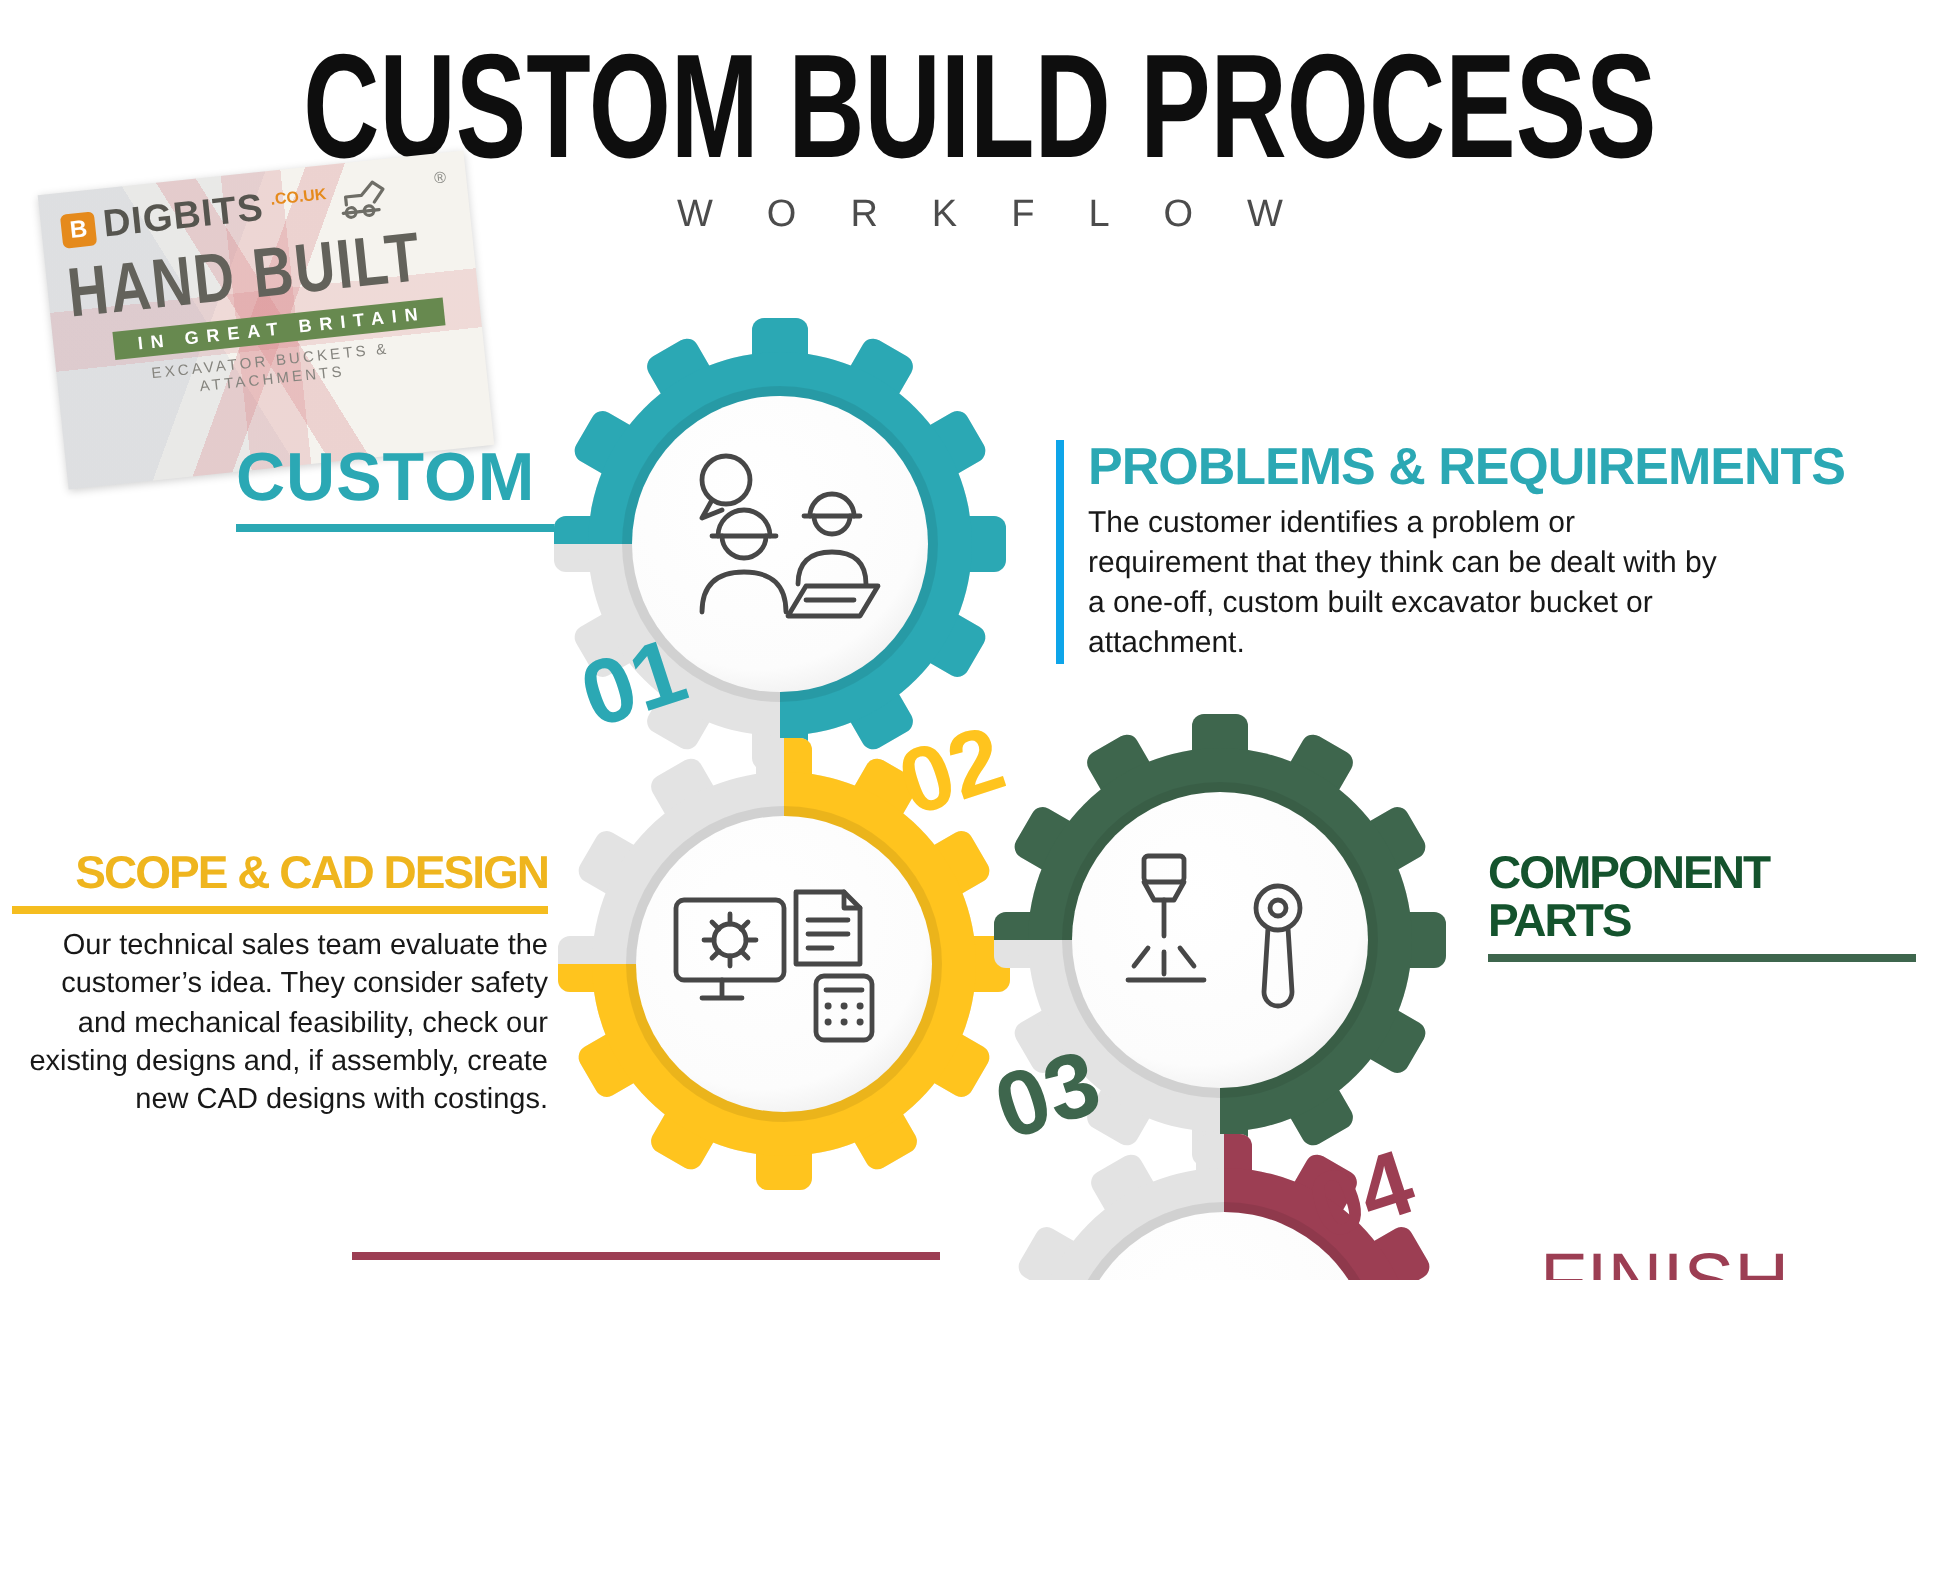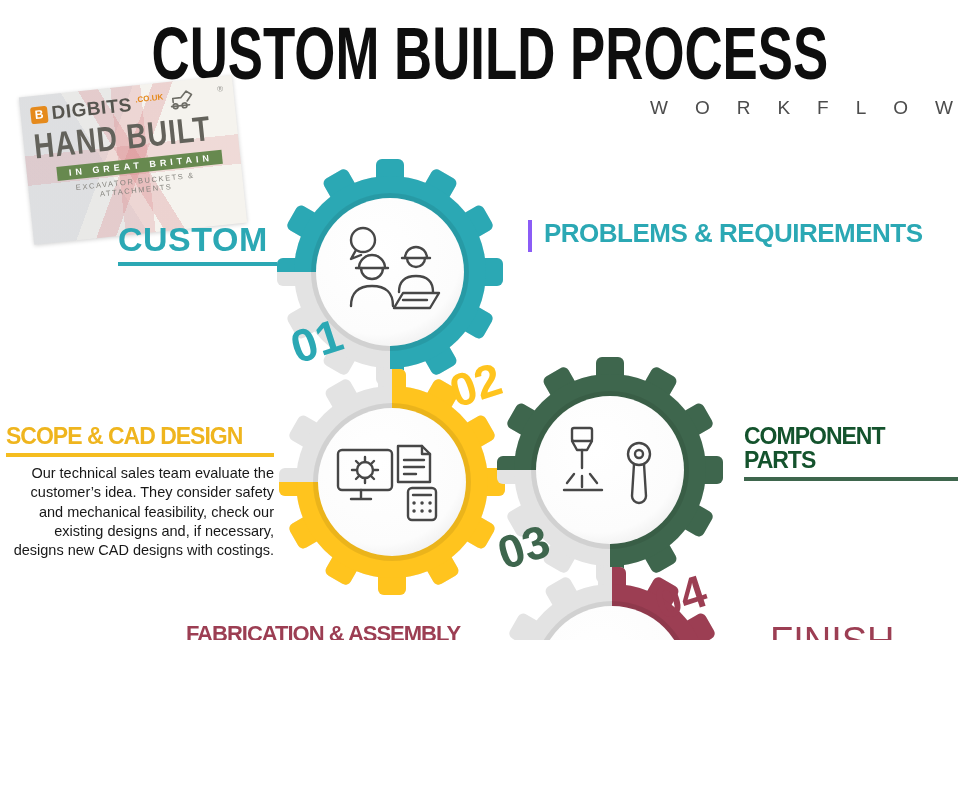--- a/index.html
+++ b/index.html
@@ -4,21 +4,21 @@
 <title>Custom Build Process Workflow</title>
 <style>
   html,body{margin:0;padding:0;background:#fff;}
   .canvas{position:relative;width:980px;height:640px;background:#ffffff;overflow:hidden;
           font-family:"Liberation Sans",sans-serif;color:#161616;}
   .abs{position:absolute;}
 
   
   .title{left:0;right:0;top:16px;text-align:center;font-weight:bold;color:#0e0e0e;line-height:1;}
   .title-inner{display:inline-block;font-size:66px;transform:scale(.8,1.12);transform-origin:center top;white-space:nowrap;letter-spacing:0;}
-  .subtitle{left:0;right:0;top:97px;text-align:right;font-size:19px;color:#4c4c4c;letter-spacing:27px;padding-left:27px;white-space:nowrap;}
+  .subtitle{left:0;right:0;top:97px;text-align:center;font-size:19px;color:#4c4c4c;letter-spacing:27px;padding-left:27px;white-space:nowrap;}
 
   
   .logo{left:26px;top:86px;width:214px;height:148px;transform:rotate(-6deg);background:#f5f3ee;
         padding:8px 10px;box-sizing:border-box;box-shadow:0 1px 4px rgba(0,0,0,.18);}
   .logo::before{content:"";position:absolute;inset:0;opacity:.55;pointer-events:none;background-image:
       linear-gradient(64deg,transparent 46%,rgba(191,33,47,.28) 46% 53%,transparent 53%),
       linear-gradient(-64deg,transparent 46%,rgba(191,33,47,.28) 46% 53%,transparent 53%),
       linear-gradient(90deg,transparent 43%,rgba(191,33,47,.25) 43% 57%,transparent 57%),
       linear-gradient(0deg,transparent 40%,rgba(191,33,47,.22) 40% 60%,transparent 60%),
       linear-gradient(64deg,rgba(30,60,120,.10) 0 40%,transparent 40%),
@@ -39,24 +39,24 @@
   
   .start{left:118px;top:222px;font-size:34px;font-weight:bold;letter-spacing:.5px;color:#2ba8b4;line-height:1;}
   .finish{left:770px;top:622px;font-size:38px;font-weight:normal;color:#9c3e53;line-height:1;}
   .bar{position:absolute;height:4px;}
   .bg-teal{background:#2ba8b4;} .bg-gold{background:#f5bd1f;} .bg-green{background:#3e664d;} .bg-maroon{background:#9c3e53;}
   .teal{color:#2ba8b4;} .gold{color:#efb51e;} .green{color:#14532d;} .maroon{color:#9c3e53;}
 
   
   .block h2{margin:0 0 5px 0;font-size:26px;letter-spacing:-.5px;line-height:1.05;font-weight:bold;}
   .block p{margin:0;font-size:15px;line-height:1.33;color:#181818;}
-  .block1{left:528px;top:220px;width:432px;border-left:4px solid #8b5cf6;padding-left:12px;box-sizing:border-box;}
+  .block1{left:528px;top:220px;width:432px;border-left:4px solid #0ea5e9;padding-left:12px;box-sizing:border-box;}
   .block1 p{max-width:324px;}
   .block2{left:6px;top:424px;width:268px;text-align:right;}
-  .block2 h2{font-size:23px;text-align:left;letter-spacing:-1px;}
+  .block2 h2{font-size:23px;text-align:right;letter-spacing:-1px;}
   .block2 p{font-size:14.5px;}
   .block3{left:744px;top:424px;width:214px;}
   .block3 h2{font-size:23px;letter-spacing:-1px;}
   .block3 p{font-size:14.5px;}
   .block4{left:176px;top:622px;width:294px;text-align:center;}
   .block4 h2{font-size:22px;letter-spacing:-1px;}
   .block4 p{font-size:14.5px;}
   .hd-bar{height:4px;margin:4px 0 7px 0;}
 
   
@@ -212,35 +212,35 @@
     </g>
   </svg>
 
   <div class="num num1">01</div>
   <div class="num num2">02</div>
   <div class="num num3">03</div>
   <div class="num num4">04</div>
 
   <div class="abs block block1">
     <h2 class="teal">PROBLEMS &amp; REQUIREMENTS</h2>
+    <p>The customer identifies a problem or requirement that they think can be dealt with by a one-off, custom built excavator bucket or attachment.</p>
   </div>
 
   <div class="abs block block2">
     <h2 class="gold">SCOPE &amp; CAD DESIGN</h2>
     <div class="hd-bar bg-gold"></div>
-    <p>Our technical sales team evaluate the customer’s idea. They consider safety and mechanical feasibility, check our existing designs and, if necessary, designs new CAD designs with costings.</p>
+    <p>Our technical sales team evaluate the customer’s idea. They consider safety and mechanical feasibility, check our existing designs and, if assembly, create new CAD designs with costings.</p>
   </div>
 
   <div class="abs block block3">
     <h2 class="green">COMPONENT PARTS</h2>
     <div class="hd-bar bg-green"></div>
   </div>
 
   <div class="abs block block4">
-    <h2 class="maroon">FABRICATION &amp; ASSEMBLY</h2>
     <div class="hd-bar bg-maroon"></div>
   </div>
 
   <div class="abs finish">FINISH</div>
   <div class="bar bg-maroon" style="left:710px;top:666px;width:186px;"></div>
 
   <svg class="abs" style="left:748px;top:672px" width="200" height="122" viewBox="0 0 200 122">
     <g transform="rotate(-4 100 60)">
       <rect x="86" y="4" width="48" height="17" rx="3" fill="#23262b"></rect>
       <circle cx="97" cy="12" r="5.5" fill="#3c414a"></circle>

